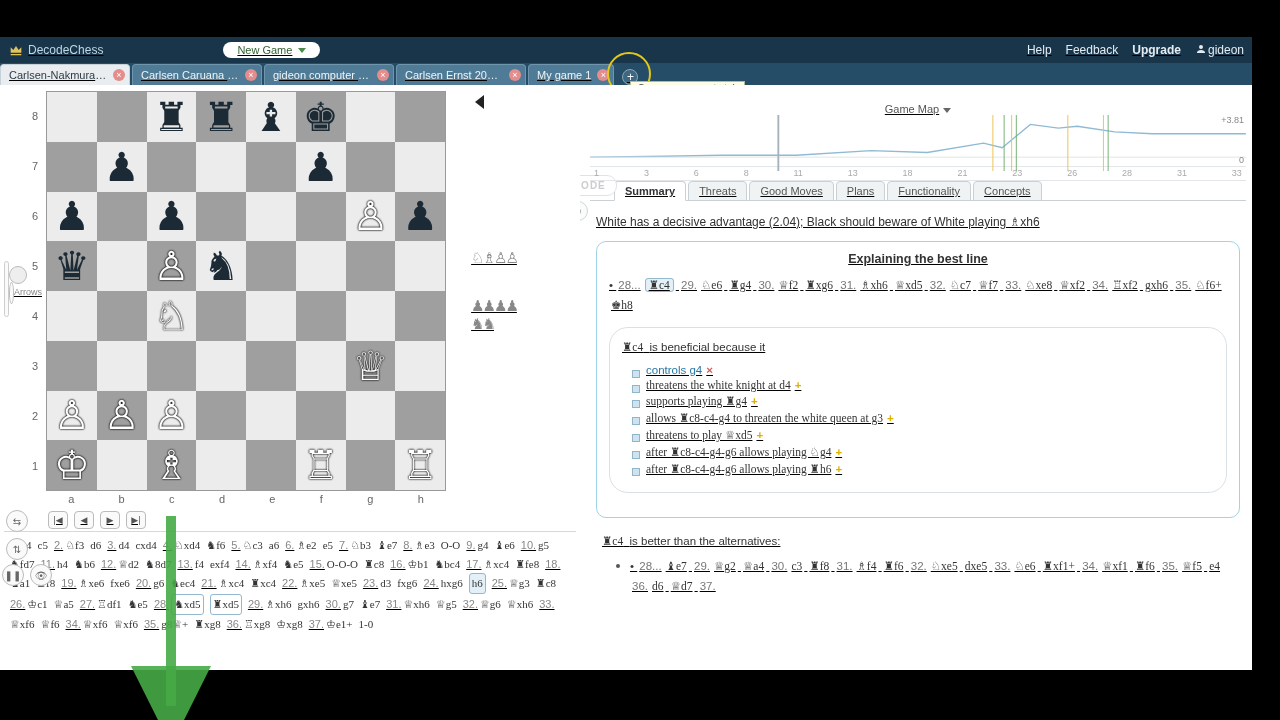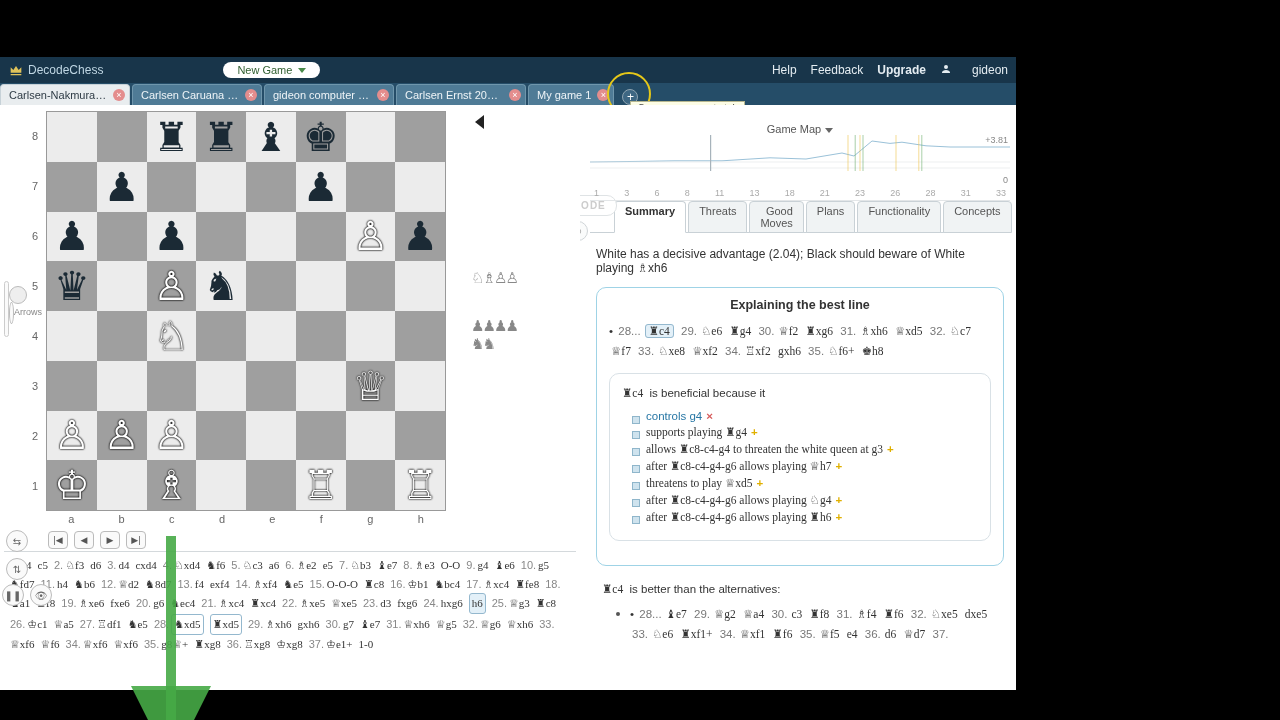--- a/index.html
+++ b/index.html
@@ -12,32 +12,32 @@
     --accent:#e5c719;
     --bg:#ffffff;
     --panel-border:#d4d9dc;
     --muted:#5c6a74;
     --text:#333;
     --square-dark:#9f9f9f;
     --square-light:#ececec;
   }
   * { box-sizing:border-box; font-family:"Segoe UI", Helvetica, Arial, sans-serif; }
   html, body { margin:0; padding:0; width:1280px; height:720px; background:#000; overflow:hidden; }
-  #app { position:absolute; top:57px; left:0; width:1016px; height:633px; background:var(--tab-active); }
+  #app { position:absolute; top:37px; left:0; width:1252px; height:633px; background:var(--tab-active);text-decoration:underline; }
 
   
   .nav { height:26px; background:var(--nav); color:#e4ecf1; display:flex; align-items:center; padding:0 8px; font-size:12px; }
   .logo { display:flex; align-items:center; gap:4px; color:#bfd6e3; }
   .logo svg { width:16px; height:16px; }
   .nav .new-game { margin-left:120px; background:#fff; color:#2f5e2f; border-radius:10px; padding:2px 14px; font-size:11px; display:flex; align-items:center; gap:6px; cursor:pointer; }
   .nav .new-game .caret { width:0;height:0;border-left:4px solid transparent;border-right:4px solid transparent;border-top:5px solid #4a8a4a; }
   .nav .sp { flex:1; }
   .nav a.h { color:#e4ecf1; margin-left:14px; text-decoration:none; cursor:pointer; }
   .nav .upgrade { font-weight:bold; }
-  .nav .user { display:flex; align-items:flex-start; gap:20px; margin-left:14px;}
+  .nav .user { display:flex; align-items:flex-start; gap:1px; margin-left:14px;}
   .nav .user svg { width:12px; height:12px; fill:#e4ecf1; }
 
   .tabbar { height:22px; background:var(--nav2); display:flex; align-items:flex-end; font-size:11px; position:relative; }
   .tab { position:relative; height:21px; line-height:21px; padding:0 22px 0 8px; margin-right:2px; border-radius:4px 4px 0 0; background:var(--tab); color:#eef4f7; cursor:pointer; max-width:130px; white-space:nowrap; overflow:hidden; text-overflow:ellipsis; border:1px solid #6f96ac; border-bottom:none;}
   .tab.active { background:var(--tab-active); color:#2e3b45; border-color:#c7d2d8; }
   .tab .x { position:absolute; right:4px; top:4px; width:12px; height:12px; border-radius:50%; background:#e48d8d; color:#fff; font-size:9px; line-height:12px; text-align:center; cursor:pointer; }
   .new-tab-wrap { position:relative; margin-left:6px; }
   .new-tab { width:16px; height:16px; border-radius:50%; border:1px solid #8fa4b1; background:#3e6783; color:#fff; font-size:12px; line-height:14px; text-align:center; cursor:pointer;}
   .halo { position:absolute; left:-15px; top:-17px; width:44px; height:44px; border:2px solid var(--accent); border-radius:50%; pointer-events:none; }
   .tooltip { position:absolute; left:8px; top:12px; background:#fdfde6; border:1px solid #b7b790; padding:1px 6px; font-size:10px; color:#444; white-space:nowrap; }
@@ -99,21 +99,21 @@
 
   .decode-badge{ position:absolute; left:-34px; top:90px; background:#fff; border:1px solid #dfe3e5; border-radius:10px; padding:4px 10px; font-size:10px; color:#ccc; letter-spacing:1px; font-weight:bold;}
 
   .ana-tabs { display:flex; gap:2px; font-size:11px; margin-left:24px;}
   .ana-tab { padding:3px 10px; border:1px solid #c9d1d6; border-radius:4px 4px 0 0; background:#f0f3f4; color:#555; cursor:pointer;text-align:right;}
   .ana-tab.active { background:#fff; border-bottom:1px solid #fff; font-weight:600; color:#333;}
   .ana-body { border-top:1px solid #c9d1d6; margin-top:-1px; padding:14px 6px 6px; font-size:12px; color:#333; height:calc(100% - 134px); overflow:auto;}
   .summary-text{ margin-bottom:12px; }
   .glyph{ font-family:"Segoe UI Symbol","Noto Sans Symbols2",serif; }
   .card { border:1px solid #9fd3e6; border-radius:10px; padding:10px 12px; margin-bottom:14px; }
-  .card.inner { border-color:#d9e1e6; }
+  .card.inner { border-color:#d9e1e6;border-radius:19px; }
   .card-title { text-align:center; font-weight:600; margin-bottom:10px; font-size:12.5px;}
   .line { font-size:11.5px; color:#333; line-height:1.7;}
   .line .n{ color:#777; margin:0 2px;}
   .line .m{ margin:0 2px; white-space:nowrap;}
   .line .hl{ background:#e3f0f8; border:1px solid #94b8ce; border-radius:3px; padding:0 3px;}
   .bul { list-style:none; padding-left:10px; margin:6px 0;}
   .bul li{ position:relative; padding-left:14px; font-size:11.5px; margin:3px 0;}
   .bul li::before{ content:""; position:absolute; left:0; top:6px; width:6px; height:6px; background:#cfe3ee; border:1px solid #8fb6cb; }
   .bul li.sub::before{ border-radius:50%; background:#555; width:4px; height:4px; top:7px; border:none;}
   .bul li .lk{ color:#2877a5; cursor:pointer;}
@@ -398,23 +398,23 @@
         <div class="card">
           <div class="card-title">Explaining the best line</div>
           <div class="line" id="bestline">• <span class="n">28...</span><span class="m glyph hl">♜c4</span> <span class="n">29.</span><span class="m glyph">♘e6</span> <span class="m glyph">♜g4</span> <span class="n">30.</span><span class="m glyph">♕f2</span> <span class="m glyph">♜xg6</span> <span class="n">31.</span><span class="m glyph">♗xh6</span> <span class="m glyph">♕xd5</span> <span class="n">32.</span><span class="m glyph">♘c7</span> <span class="m glyph">♕f7</span> <span class="n">33.</span><span class="m glyph">♘xe8</span> <span class="m glyph">♕xf2</span> <span class="n">34.</span><span class="m glyph">♖xf2</span> <span class="m glyph">gxh6</span> <span class="n">35.</span><span class="m glyph">♘f6+</span> <span class="m glyph">♚h8</span></div>
 
           <div class="card inner" style="margin-top:12px">
             <div class="line">
               <span class="glyph">♜c4</span> &nbsp;<span>is beneficial because it</span>
             </div>
             <ul class="bul" id="bullets">
                 <li><span class="lk">controls g4</span><span class="redx">×</span></li>
+                <li><span class="glyph">threatens the white knight at d4</span><span class="plus">+</span></li>
                 <li><span class="glyph">supports playing  ♜g4</span><span class="plus">+</span></li>
                 <li><span class="glyph">allows ♜c8-c4-g4 to threaten the white queen at g3</span><span class="plus">+</span></li>
-                <li><span class="glyph">after ♜c8-c4-g4-g6 allows playing  ♕h7</span><span class="plus">+</span></li>
                 <li><span class="glyph">threatens to play  ♕xd5</span><span class="plus">+</span></li>
                 <li><span class="glyph">after ♜c8-c4-g4-g6 allows playing  ♘g4</span><span class="plus">+</span></li>
                 <li><span class="glyph">after ♜c8-c4-g4-g6 allows playing  ♜h6</span><span class="plus">+</span></li>
               </ul>
           </div>
         </div>
 
         <div class="line" style="margin:4px 0 6px 6px">
           <span class="glyph">♜c4</span> &nbsp;<span>is better than the alternatives:</span>
         </div>

